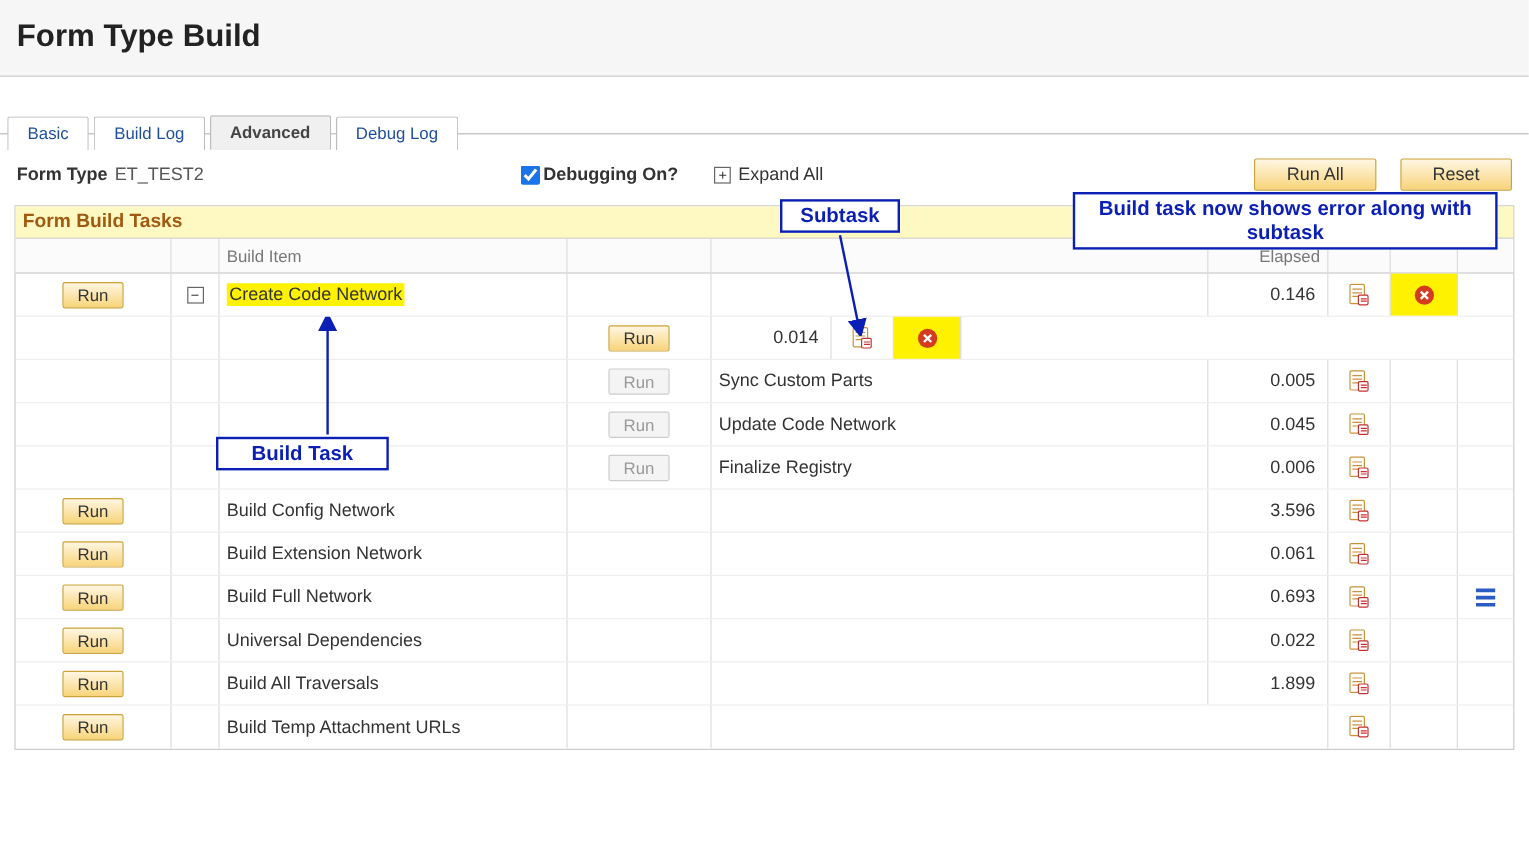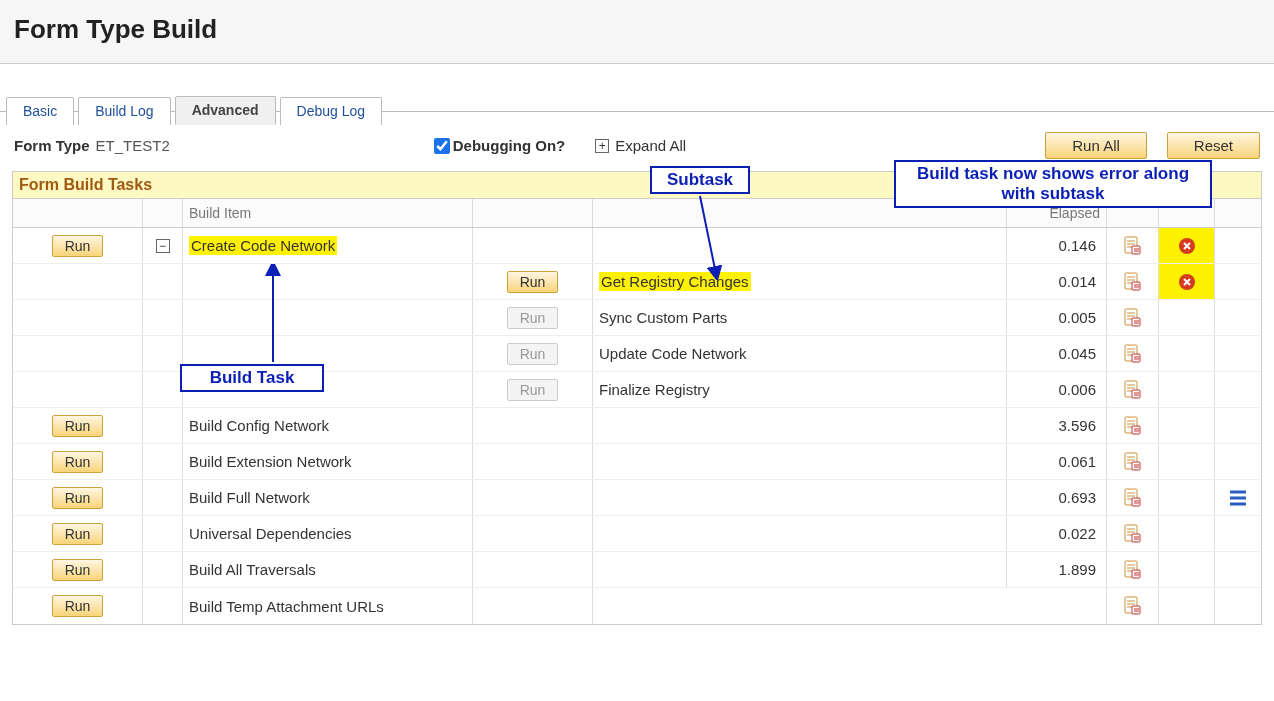--- a/index.html
+++ b/index.html
@@ -208,23 +208,20 @@
     <div class="cell c-ext"></div>
   </div>
 
   <div class="grid-row">
     <div class="cell c-run"></div>
     <div class="cell c-tree"></div>
     <div class="cell c-item"></div>
     <div class="cell c-run2">
           <button class="btn small">Run</button>
         </div>
-    <div class="cell c-sub">
-          <span class="hl">Get Registry Changes</span>
-        </div>
     <div class="cell c-elap">0.014</div>
     <div class="cell c-ico">
           <svg class="doc-icon" viewBox="0 0 18 20">
             <rect x="1" y="1" width="12" height="16" rx="1" fill="#fff" stroke="#c9923a"></rect>
             <path d="M3 5h8M3 8h8M3 11h6" stroke="#c9923a"></path>
             <rect x="8" y="10" width="8" height="8" rx="1" fill="#fff" stroke="#c73030"></rect>
             <path d="M10 13h5M10 15h5" stroke="#c73030"></path>
           </svg>
         </div>
     <div class="cell c-err hl-cell">
@@ -443,21 +440,21 @@
 <div class="annot-box" style="left:650px; top:54px; width:100px;">Subtask</div>
 <svg class="annot-arrow" style="left:694px; top:82px;" width="30" height="86">
   <defs>
         <marker id="ah1" markerWidth="8" markerHeight="8" refX="4" refY="4" orient="auto">
           <path d="M0 0 L8 4 L0 8 Z" fill="#0b1fb5"></path>
         </marker>
       </defs>
   <line x1="6" y1="2" x2="22" y2="80" stroke="#0b1fb5" stroke-width="2" marker-end="url(#ah1)"></line>
 </svg>
 
-<div class="annot-box" style="left:894px; top:48px; width:318px;">Build task now shows error along with subtask</div>
+<div class="annot-box" style="left:894px; top:48px; width:354px;">Build task now shows error along with subtask</div>
 
 <div class="annot-box" style="left:180px; top:252px; width:144px;">Build Task</div>
 <svg class="annot-arrow" style="left:263px; top:152px;" width="20" height="100">
   <defs>
         <marker id="ah2" markerWidth="8" markerHeight="8" refX="4" refY="4" orient="auto">
           <path d="M0 0 L8 4 L0 8 Z" fill="#0b1fb5"></path>
         </marker>
       </defs>
   <line x1="10" y1="98" x2="10" y2="4" stroke="#0b1fb5" stroke-width="2" marker-end="url(#ah2)"></line>
 </svg>

